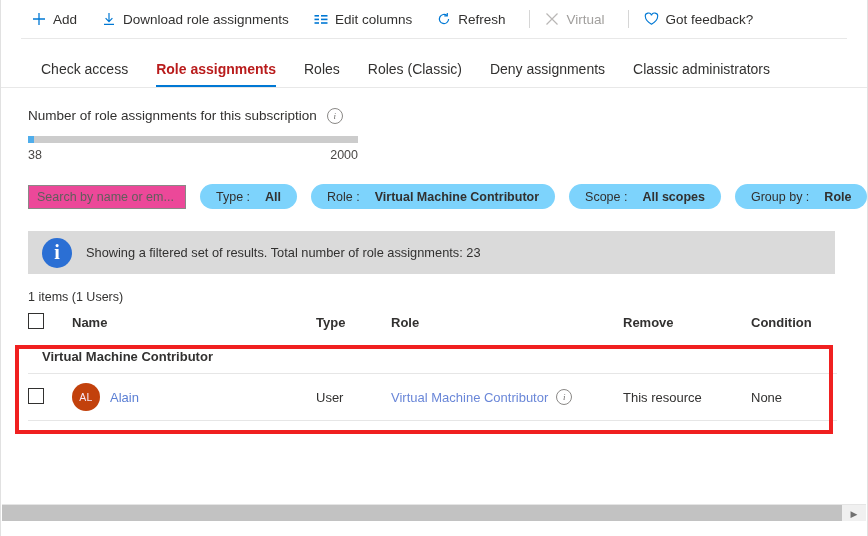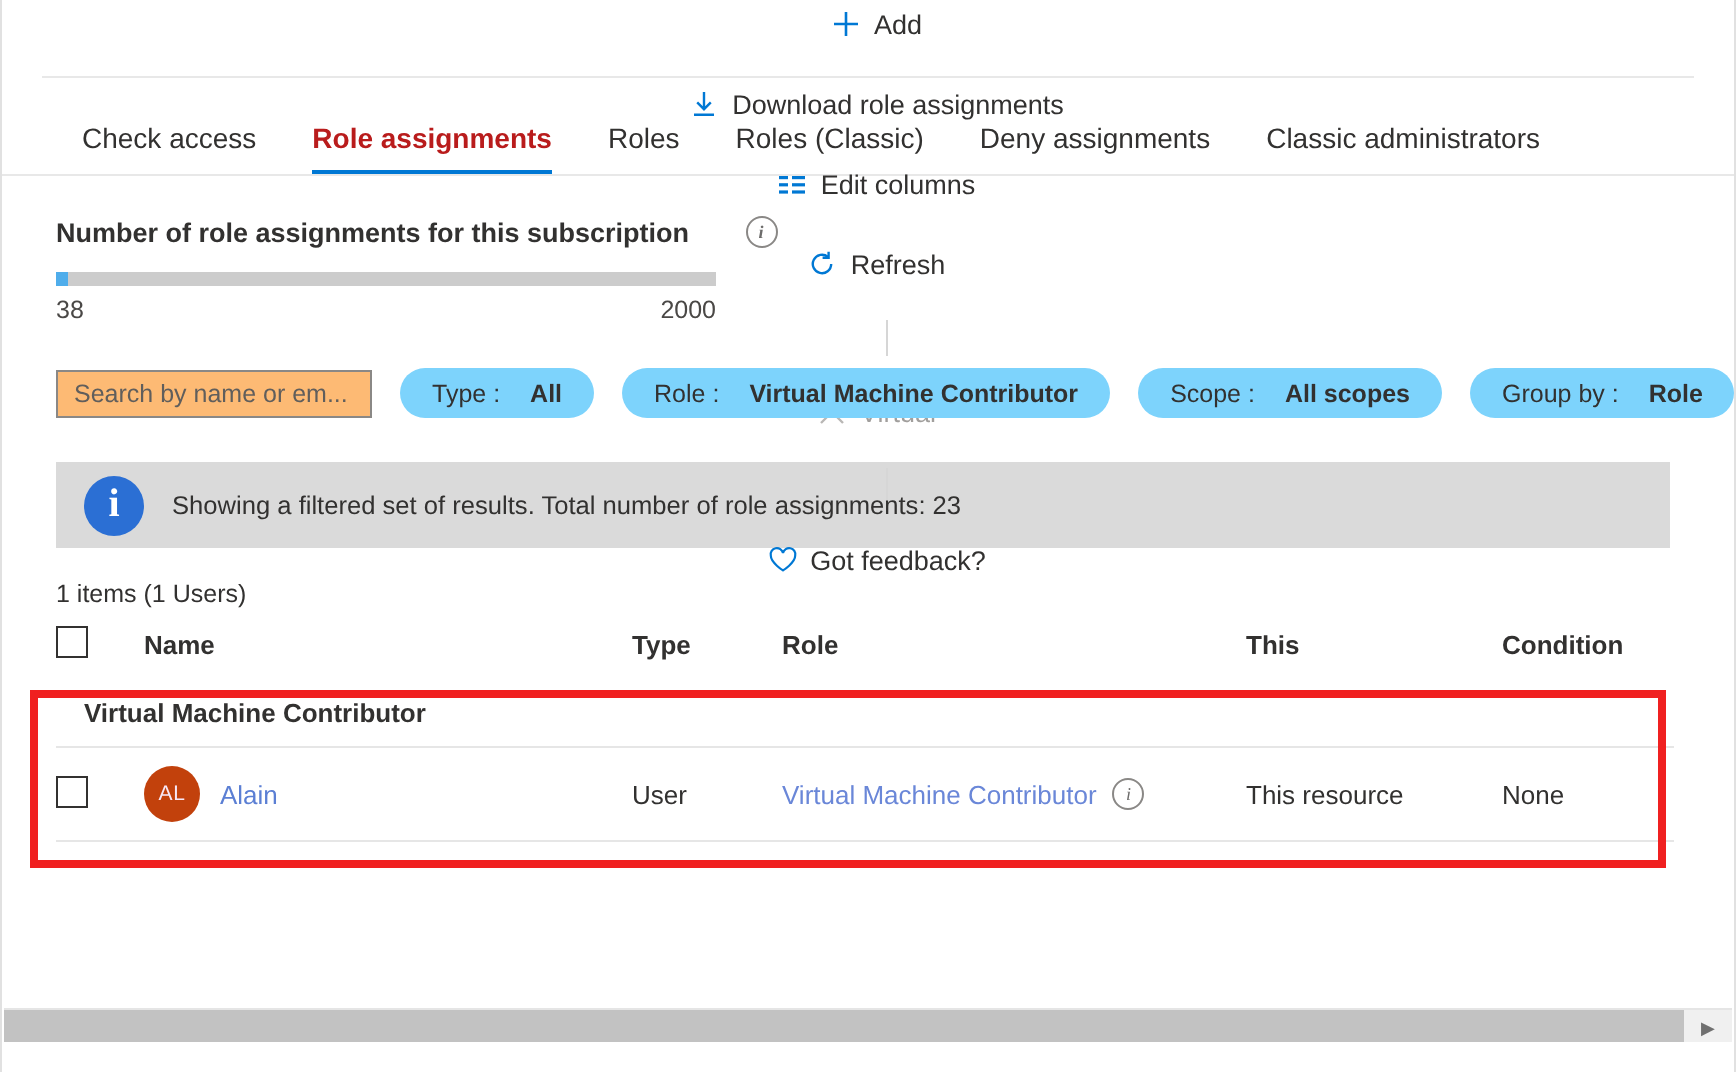--- a/index.html
+++ b/index.html
@@ -25,22 +25,21 @@
     border-right: 1px solid #e1e1e1;
     overflow: hidden;
   }
 
   
   .commandbar {
     display: flex;
     align-items: center;
     height: 38px;
     padding: 0 0 0 28px;
-    gap: 16px;
-    flex-direction: column;
+    gap: 0px;
   }
   .cmd {
     display: flex;
     align-items: center;
     gap: 6px;
     padding: 4px 10px 4px 2px;
     margin-right: 12px;
     font-size: 13.5px;
     color: #323130;
     cursor: pointer;
@@ -107,24 +106,23 @@
     background: #e8e8e8;
     margin: 0 0 0 0;
   }
 
   
   .quota {
     padding: 20px 0 0 27px;
   }
   .quota-head {
     display: flex;
-    align-items: center;
-    gap: 28px;
+    gap: 10px;
     font-size: 13.5px;
-    font-weight: bold;
+    font-weight: normal;
     color: #323130;
   }
   .info-circle {
     display: inline-flex;
     align-items: center;
     justify-content: center;
     width: 14px;
     height: 14px;
     border: 1px solid #8a8886;
     border-radius: 50%;
@@ -160,21 +158,21 @@
     display: flex;
     align-items: center;
     gap: 14px;
     padding: 22px 0 0 27px;
   }
   .search-box {
     width: 158px;
     height: 24px;
     box-sizing: border-box;
     border: 1px solid #8a8886;
-    background: #fdba74;
+    background: #ec4899;
     padding: 0 8px;
     font-size: 12.5px;
     color: #323130;
     font-family: "Liberation Sans", sans-serif;
     border-radius: 0;
   }
   .search-box::placeholder { color: #605e5c; }
   .pill {
     display: inline-flex;
     align-items: center;
@@ -506,21 +504,21 @@
           <col class="col-cond">
       </colgroup>
       <thead>
         <tr>
           <th>
             <span class="checkbox"></span>
           </th>
           <th>Name</th>
           <th>Type</th>
           <th>Role</th>
-          <th>This</th>
+          <th>Remove</th>
           <th>Condition</th>
         </tr>
       </thead>
       <tbody>
         <tr class="group-row">
           <td colspan="6">Virtual Machine Contributor</td>
         </tr>
         <tr class="data-row">
           <td>
             <span class="checkbox"></span>

